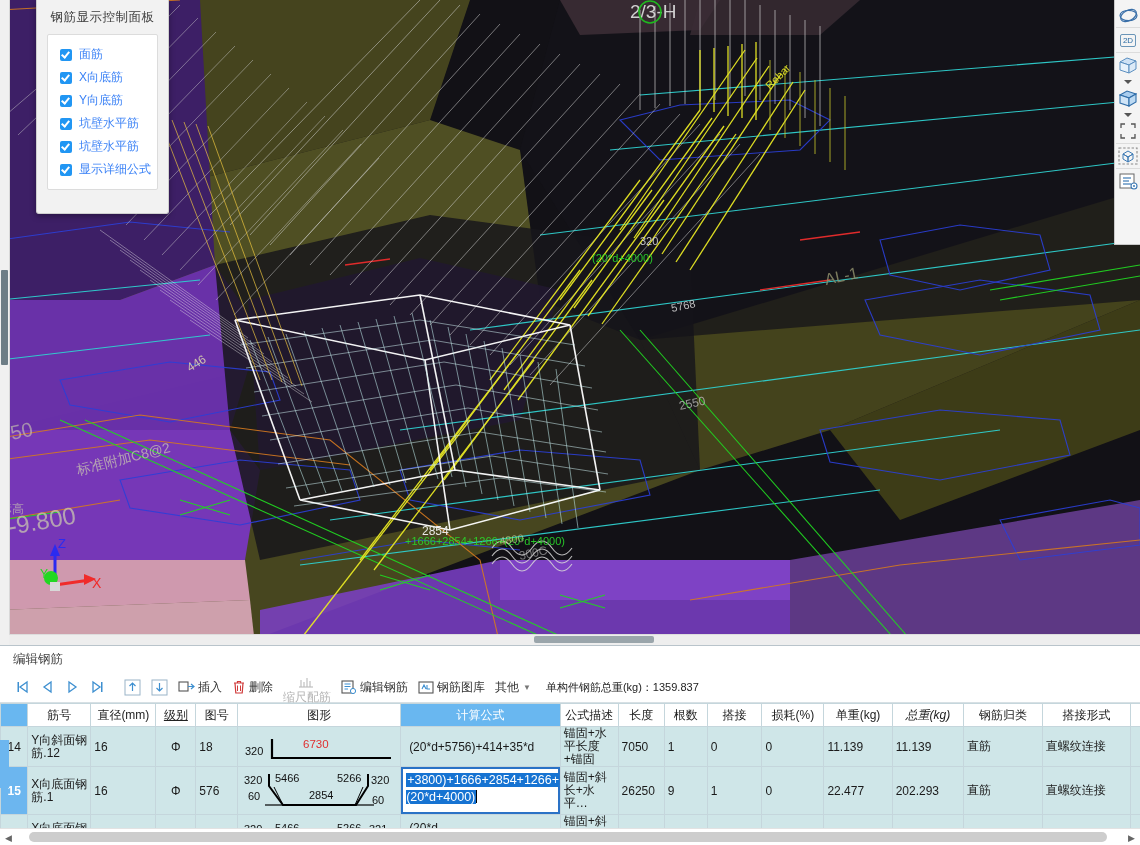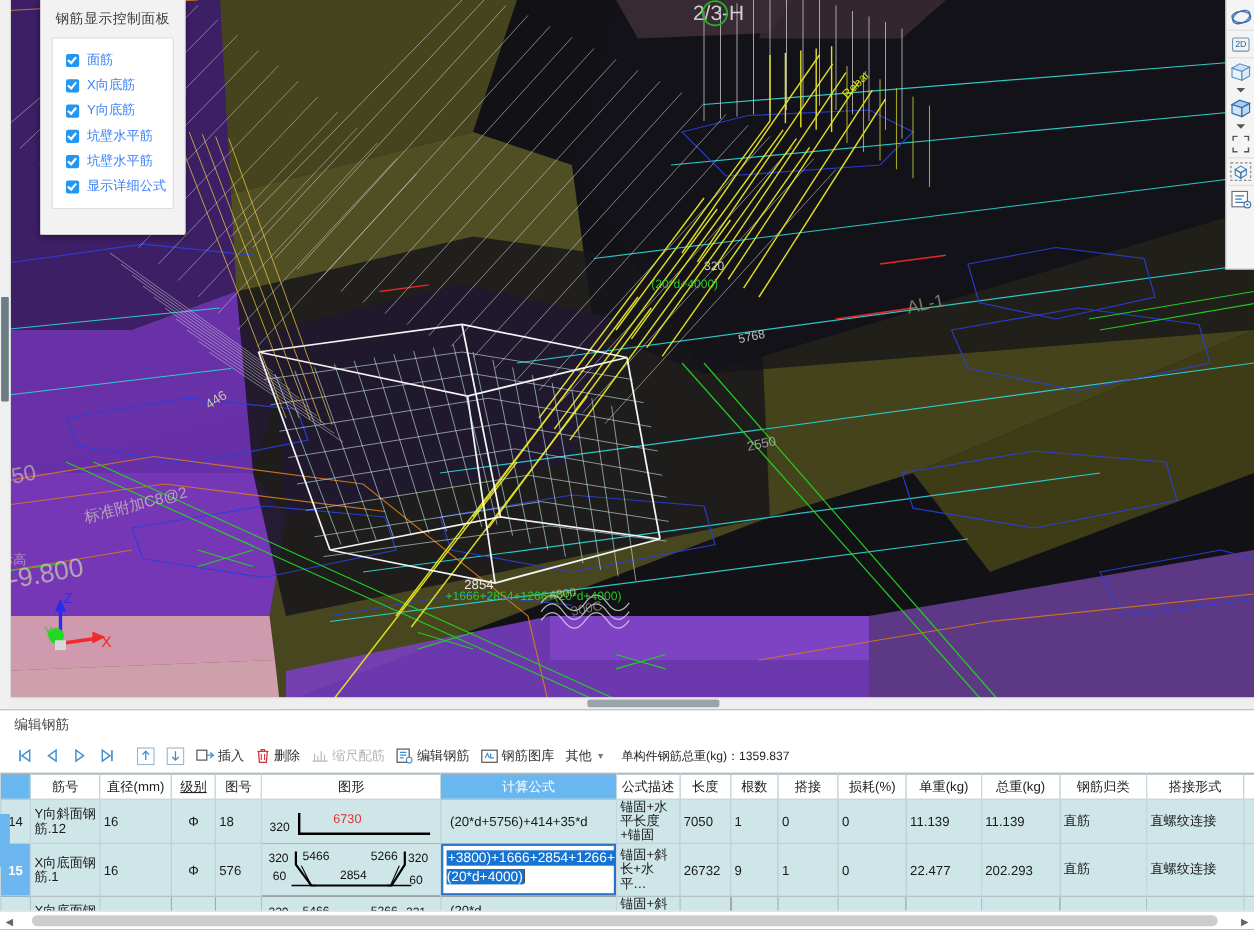--- a/index.html
+++ b/index.html
@@ -42,21 +42,21 @@
   .cbx{width:12px;height:12px;border-radius:2px;background:#2196f3;position:relative;flex:0 0 auto;margin-right:7px;}
   .cbx:after{content:"";position:absolute;left:3px;top:1px;width:3px;height:6px;border:solid #fff;border-width:0 2px 2px 0;transform:rotate(40deg);}
   .ctrl-lbl{font-size:12px;color:#3b82f6;white-space:nowrap;}
 
   
   .bottom{position:absolute;left:0;top:645px;width:1140px;height:200px;background:#fff;border-top:1px solid #b9c4cb;box-sizing:border-box;}
   .bp-title{height:26px;line-height:26px;padding-left:13px;font-size:12.5px;color:#444;background:#fff;}
 
   .bp-toolbar{height:30px;display:flex;align-items:center;padding-left:10px;gap:0;border-bottom:1px solid #d7e0e4;background:#fff;}
   .tb-item{display:flex;align-items:center;height:24px;padding:0 5px;font-size:12px;color:#333;cursor:pointer;white-space:nowrap;}
-  .tb-item.disabled{color:#b4b4b4;cursor:default;}
+  .tb-item.disabled{color:#b4b4b4;cursor:default;flex-direction:column;}
   .tb-gap{width:9px;}
   .tb-ico{display:inline-flex;align-items:center;justify-content:center;margin-right:3px;}
   .tb-caret{margin-left:4px;font-size:8px;color:#777;}
   .tb-total{font-size:11px;color:#222;margin-left:10px;white-space:nowrap;}
 
   
   .grid-wrap{position:relative;height:140px;overflow:hidden;background:#737373;}
   table.grid{border-collapse:collapse;table-layout:fixed;width:1148px;}
   table.grid th,table.grid td{border:1px solid #c5d6dc;font-size:12px;color:#1a1a1a;padding:0 3px;box-sizing:border-box;}
   table.grid th{background:#fff;height:23px;font-weight:normal;text-align:center;color:#222;border-top:1px solid #c5d6dc;}
@@ -573,21 +573,21 @@
             <th style="width:38px;text-decoration:underline;">级别</th>
             <th style="width:40px;">图号</th>
             <th style="width:155px;">图形</th>
             <th class="sel" style="width:152px;">计算公式</th>
             <th style="width:55px;">公式描述</th>
             <th style="width:44px;">长度</th>
             <th style="width:41px;">根数</th>
             <th style="width:52px;">搭接</th>
             <th style="width:59px;">损耗(%)</th>
             <th style="width:65px;">单重(kg)</th>
-            <th style="width:68px;">总重(kg)</th>
+            <th style="width:68px;font-style:italic;">总重(kg)</th>
             <th style="width:75px;">钢筋归类</th>
             <th style="width:84px;">搭接形式</th>
             <th style="width:16px;"></th>
           </tr>
         </thead>
         <tbody>
 
           <tr>
             <td class="num">14</td>
             <td class="jin">Y向斜面钢筋.12</td>
@@ -639,21 +639,21 @@
               </svg>
             </td>
             <td class="c-formula">
               <div class="fml-edit">
                 <div class="fml-inner">
                   <span class="fml-sel">+3800)+1666+2854+1266+(20*d+4000)</span><span class="caret-bar"></span>
                 </div>
               </div>
             </td>
             <td class="c-desc">锚固+斜长+水平…</td>
-            <td class="c-len">26732</td>
+            <td class="c-len">26250</td>
             <td class="c-cnt">9</td>
             <td class="c-lap">1</td>
             <td class="c-loss">0</td>
             <td class="c-w1">22.477</td>
             <td class="c-w2">202.293</td>
             <td class="c-class">直筋</td>
             <td class="c-lapform">直螺纹连接</td>
             <td class="c-extra"></td>
           </tr>
 

